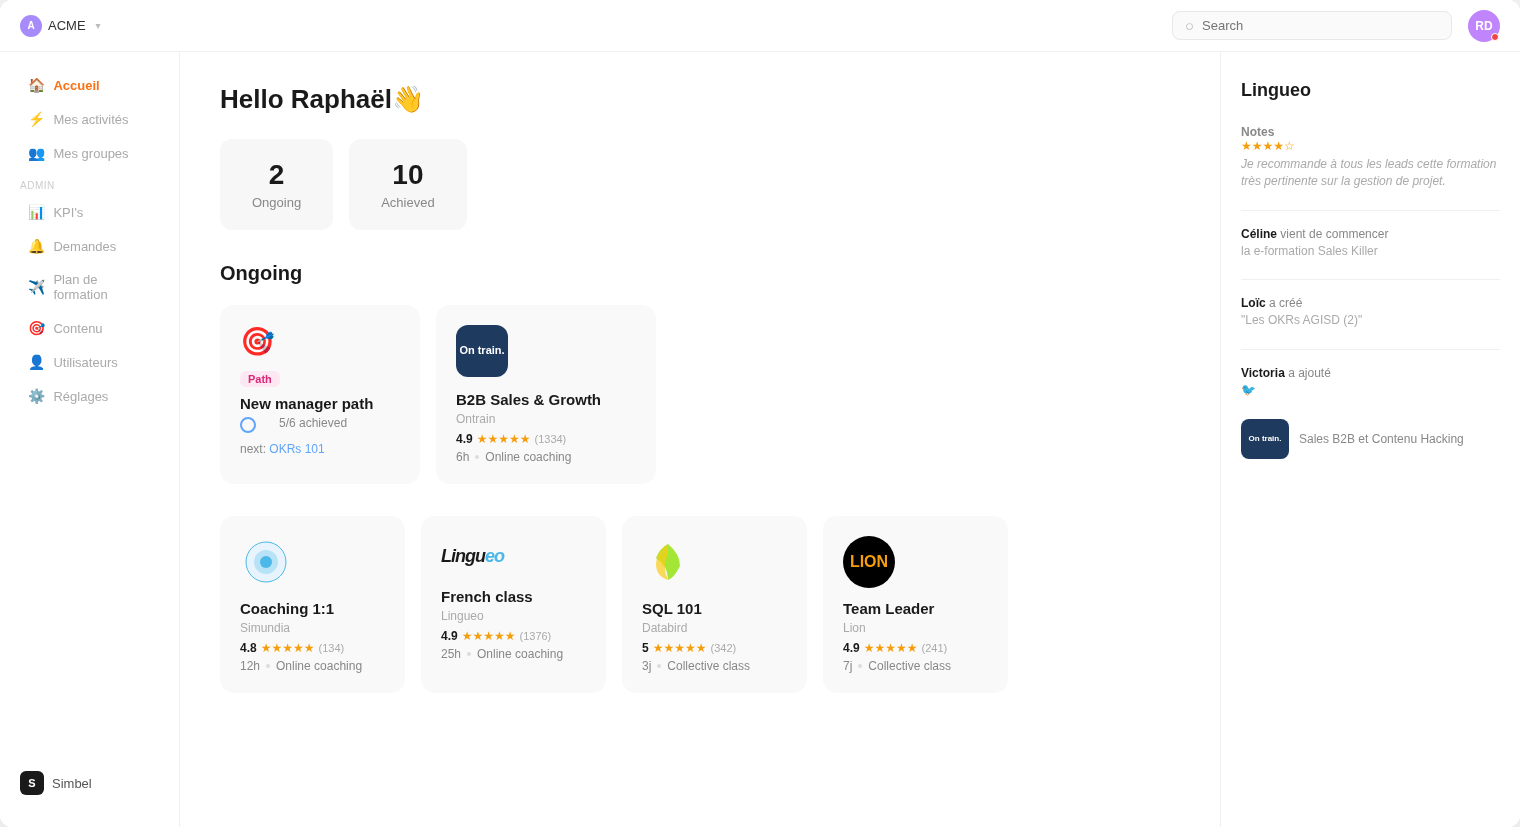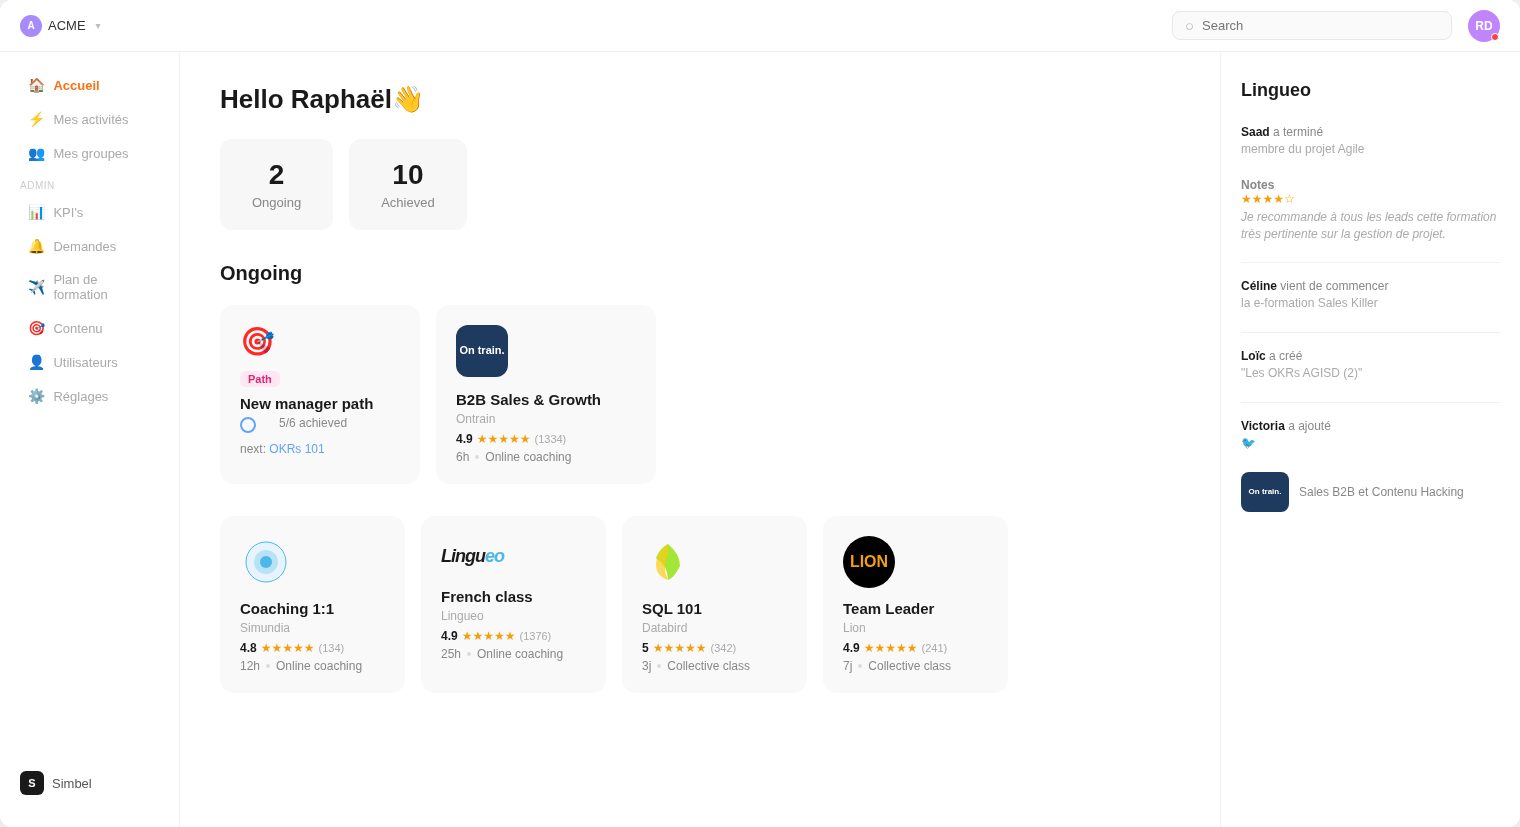--- a/index.html
+++ b/index.html
@@ -264,27 +264,20 @@
             <span class="meta-dot"></span>
             <span>Collective class</span>
           </div>
         </div>
       </div>
     </div>
 
     <div class="newsfeed-panel">
       <h2 class="newsfeed-title">Lingueo</h2>
 
-      <div class="feed-item">
-        <div class="feed-user">
-          <strong>Saad</strong>
-          <span> a terminé</span>
-        </div>
-        <div class="feed-action">membre du projet Agile</div>
-      </div>
 
       <div class="feed-item">
         <div class="feed-section">Notes</div>
         <div class="feed-stars">★★★★☆</div>
         <div class="feed-comment">Je recommande à tous les leads cette formation très pertinente sur la gestion de projet.</div>
       </div>
 
       <hr class="divider">
 
       <div class="feed-item">

